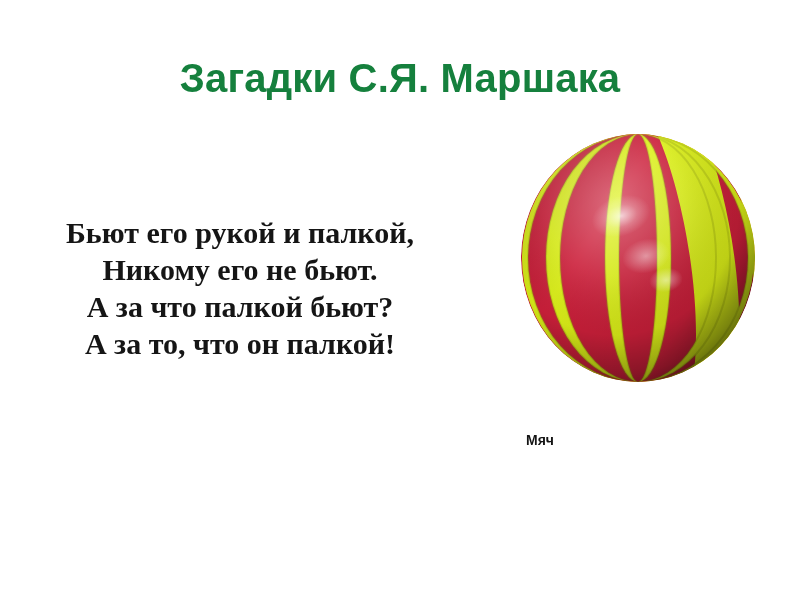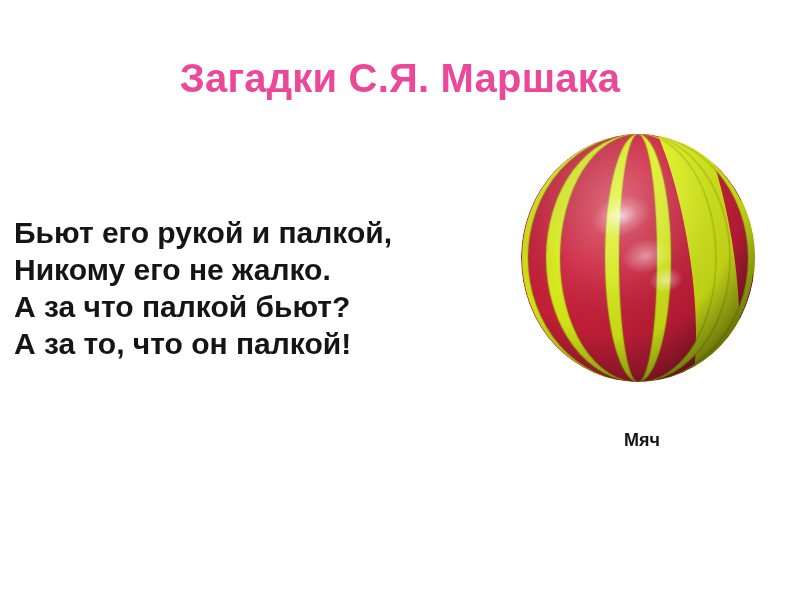--- a/index.html
+++ b/index.html
@@ -26,36 +26,37 @@
   
   .slide-title {
     position: absolute;
     left: 0;
     top: 28px;
     width: 800px;
     text-align: center;
     font-size: 40px;
     line-height: 46px;
     font-weight: bold;
-    color: #ec4899;
+    color: #15803d;
     letter-spacing: 0.2px;
     white-space: nowrap;
   }
 
   
   .riddle {
     position: absolute;
     left: 14px;
     top: 214px;
     width: 452px;
-    text-align: left;
+    text-align: center;
     color: #151515;
     font-size: 30px;
     font-weight: bold;
     line-height: 37px;
+    font-family: Liberation Serif, serif;
   }
   .riddle-line {
     display: block;
     white-space: nowrap;
   }
 
   
   .ball-figure {
     position: absolute;
     left: 478px;
@@ -66,41 +67,41 @@
   .ball-image {
     position: absolute;
     left: 0;
     top: 0;
     width: 248px;
     height: 258px;
     display: block;
   }
   .ball-caption {
     position: absolute;
-    left: 0;
+    left: 8px;
     top: 300px;
     width: 248px;
-    text-align: center;
-    font-size: 18px;
+    text-align: left;
+    font-size: 14px;
     line-height: 24px;
     font-weight: bold;
     color: #141414;
     white-space: nowrap;
   }
 </style>
 </head>
 <body>
 
 <div class="slide">
 
   <h1 class="slide-title">Загадки С.Я. Маршака</h1>
 
   <div class="riddle">
     <span class="riddle-line">Бьют его рукой и палкой,</span>
-    <span class="riddle-line">Никому его не жалко.</span>
+    <span class="riddle-line">Никому его не бьют.</span>
     <span class="riddle-line">А за что палкой бьют?</span>
     <span class="riddle-line">А за то, что он палкой!</span>
   </div>
 
   <figure class="ball-figure">
 
     <svg class="ball-image" viewBox="0 0 248 258" xmlns="http://www.w3.org/2000/svg">
       <defs>
         <clipPath id="sphereClip">
           <ellipse cx="120" cy="130" rx="117" ry="124"></ellipse>

